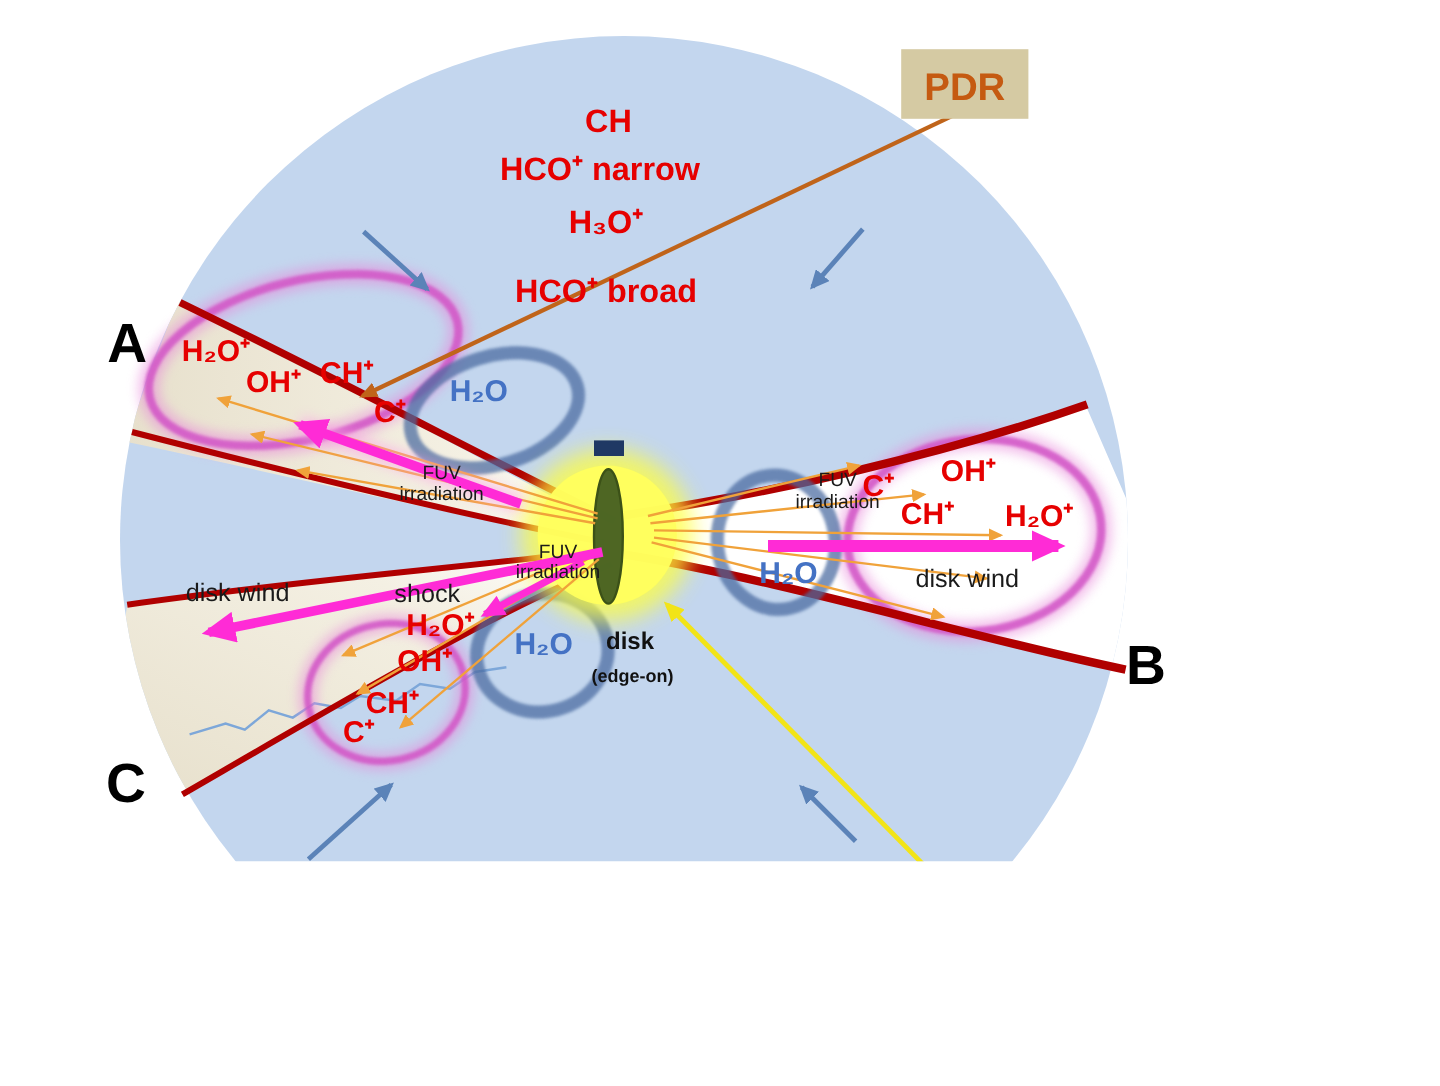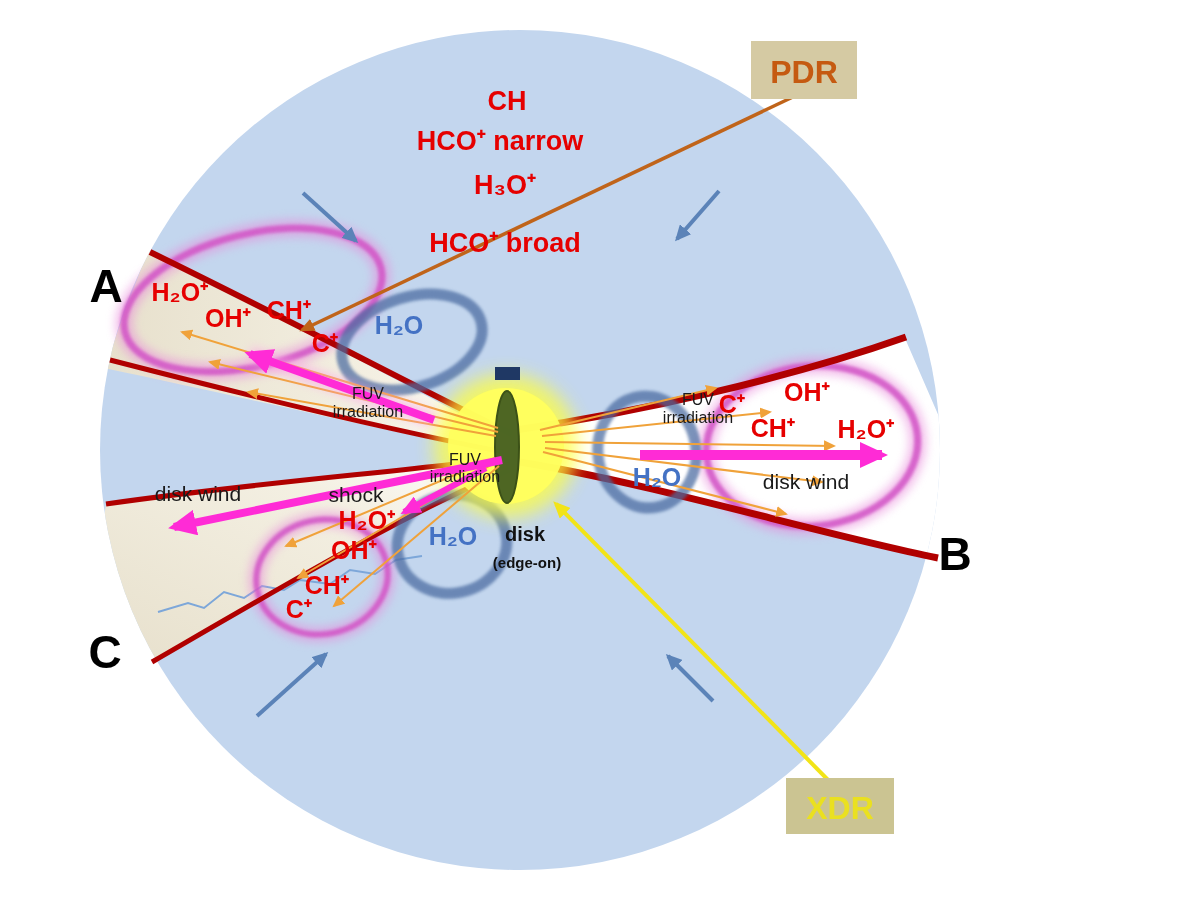--- a/index.html
+++ b/index.html
@@ -1,16 +1,16 @@
 <!DOCTYPE html>
 <html><head>
 <meta charset="utf-8">
 <style>
   html,body{margin:0;padding:0;background:#ffffff;}
-  .stage{position:relative;width:1200px;height:905px;background:#ffffff;overflow:hidden;
+  .stage{position:relative;width:1200px;height:718px;background:#ffffff;overflow:hidden;
          font-family:"Liberation Sans", sans-serif;}
   svg{display:block;}
   text{font-family:"Liberation Sans", sans-serif;}
   .sp-red{fill:#e60000;font-weight:bold;font-size:25px;}
   .sp-red-big{fill:#e60000;font-weight:bold;font-size:27px;}
   .sp-blue{fill:#4472c4;font-weight:bold;font-size:25px;}
   .letter{fill:#000000;font-weight:bold;font-size:46px;}
   .lbl{fill:#1a1a1a;font-size:21px;}
   .small{fill:#1a1a1a;font-size:16px;}
   .disk-lbl{fill:#111111;font-weight:bold;font-size:20px;}

